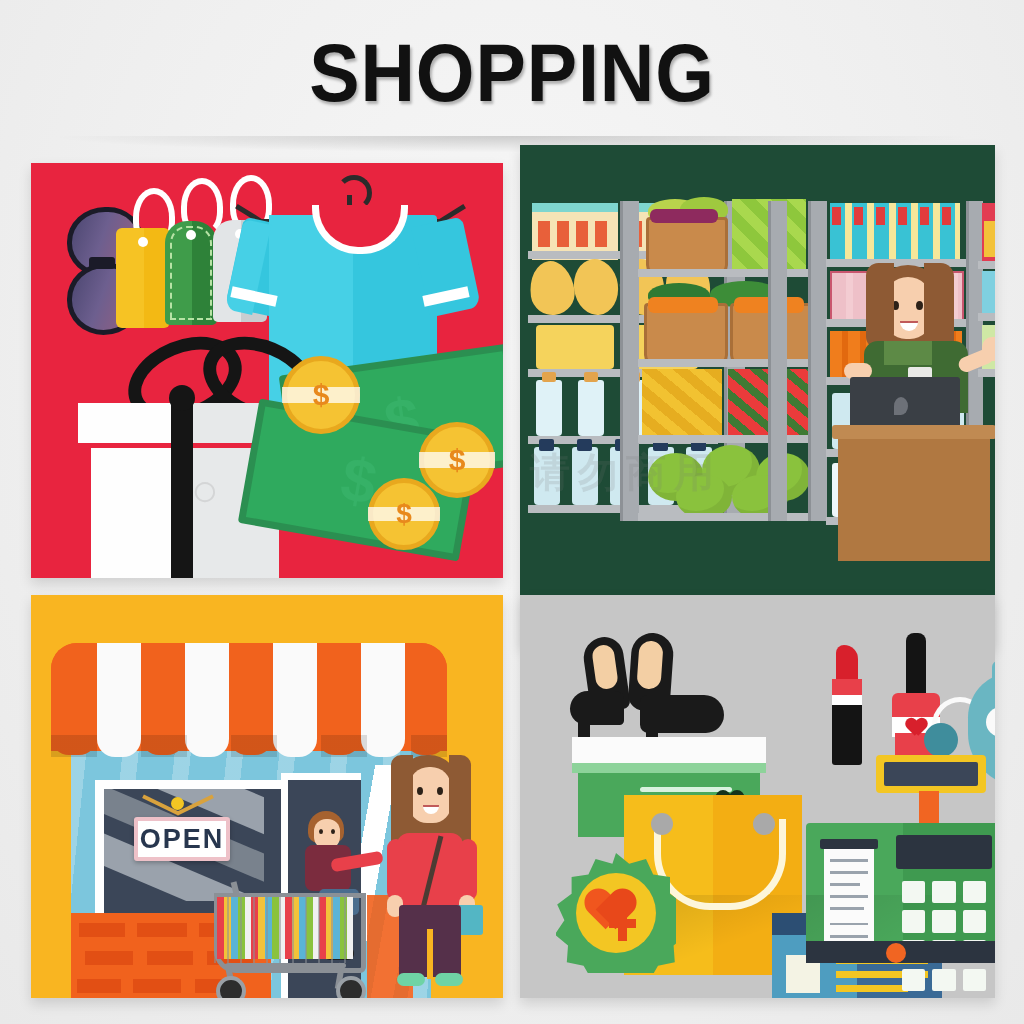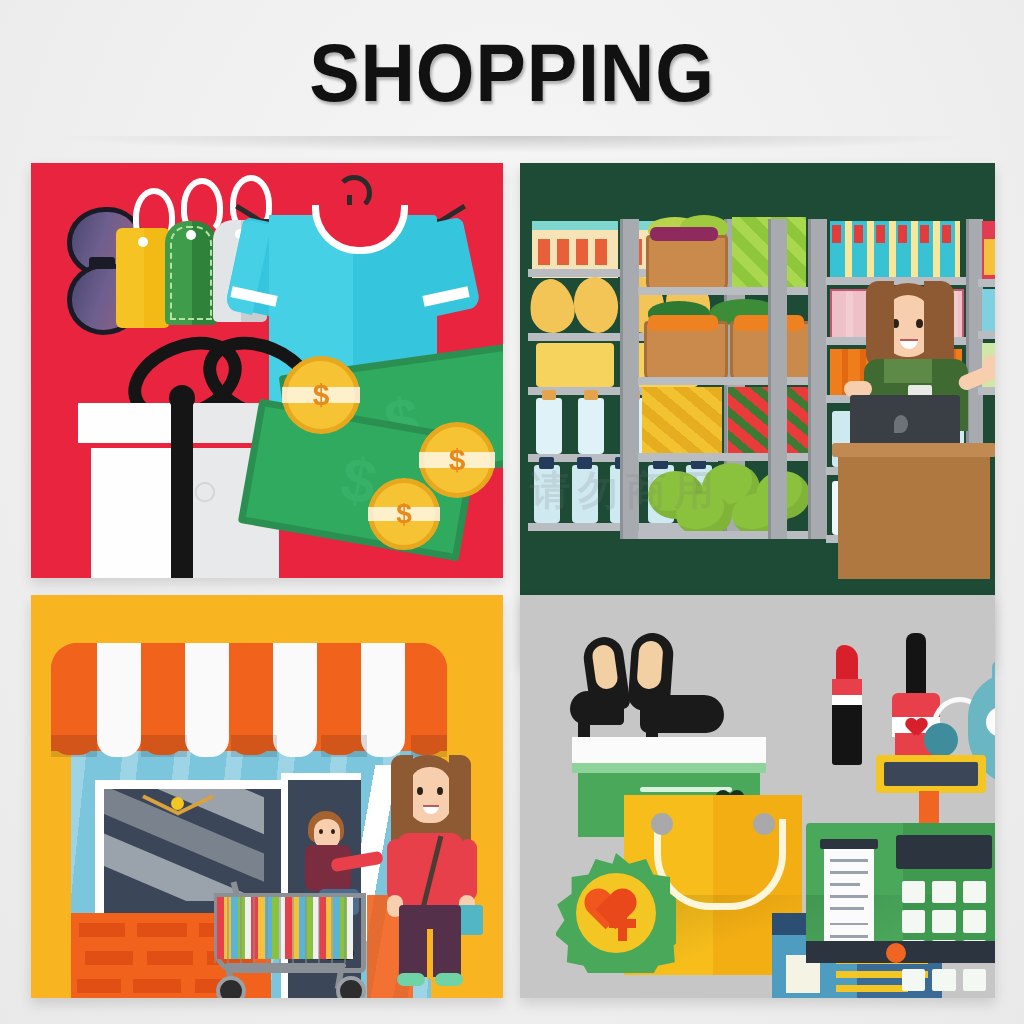--- a/index.html
+++ b/index.html
@@ -20,21 +20,21 @@
     text-shadow:2px 3px 3px rgba(0,0,0,0.28);
   }
   .title-shadow{
     position:absolute;left:60px;top:136px;width:904px;height:16px;
     background:radial-gradient(ellipse at 50% 0%, rgba(0,0,0,0.16) 0%, rgba(0,0,0,0) 72%);
   }
 
   
   .panel{position:absolute;overflow:hidden;box-shadow:0 6px 12px rgba(0,0,0,0.13);}
   #panel-retail{left:31px;top:163px;width:472px;height:415px;}
-  #panel-super {left:520px;top:163px;width:475px;height:501px;}
+  #panel-super {left:520px;top:145px;width:475px;height:501px;}
   #panel-store {left:31px;top:595px;width:472px;height:403px;}
   #panel-goods {left:520px;top:595px;width:475px;height:403px;}
 
   
   
   .sg{position:absolute;border:5px solid #1b1b28;border-radius:50% 46% 52% 48%;
       background:linear-gradient(110deg,#4b4670 0%,#6d5f8f 45%,#9a5f7e 100%);}
   
   .tag{position:absolute;border-radius:6px;}
   .tag .hole{position:absolute;left:50%;top:9px;margin-left:-5px;width:10px;height:10px;
@@ -387,20 +387,21 @@
 
     <div class="window" style="left:64px;top:185px;width:178px;height:130px;"></div>
     <div style="position:absolute;left:73px;top:194px;width:160px;height:112px;overflow:hidden;">
       <div style="position:absolute;left:-40px;top:-20px;width:260px;height:34px;background:#9aa2ac;transform:rotate(23deg);"></div>
       <div style="position:absolute;left:-40px;top:36px;width:260px;height:26px;background:#79828d;transform:rotate(23deg);"></div>
       <div style="position:absolute;left:-40px;top:84px;width:260px;height:30px;background:#9aa2ac;transform:rotate(23deg);"></div>
     </div>
     <div style="position:absolute;left:140px;top:202px;width:13px;height:13px;background:#f3c623;border-radius:50%;"></div>
     <div style="position:absolute;left:110px;top:208px;width:40px;height:4px;background:#d9a23d;transform:rotate(26deg);"></div>
     <div style="position:absolute;left:144px;top:208px;width:40px;height:4px;background:#d9a23d;transform:rotate(-26deg);"></div>
+    <div class="open-sign" style="left:103px;top:222px;width:88px;height:36px;">OPEN</div>
 
     <div class="brick" style="left:40px;top:318px;width:200px;height:85px;">
       <i style="left:8px;top:10px;width:46px;height:14px;"></i>
       <i style="left:66px;top:10px;width:50px;height:14px;"></i>
       <i style="left:128px;top:10px;width:44px;height:14px;"></i>
       <i style="left:14px;top:38px;width:48px;height:14px;"></i>
       <i style="left:76px;top:38px;width:46px;height:14px;"></i>
       <i style="left:136px;top:38px;width:46px;height:14px;"></i>
       <i style="left:6px;top:66px;width:44px;height:14px;"></i>
       <i style="left:62px;top:66px;width:48px;height:14px;"></i>

